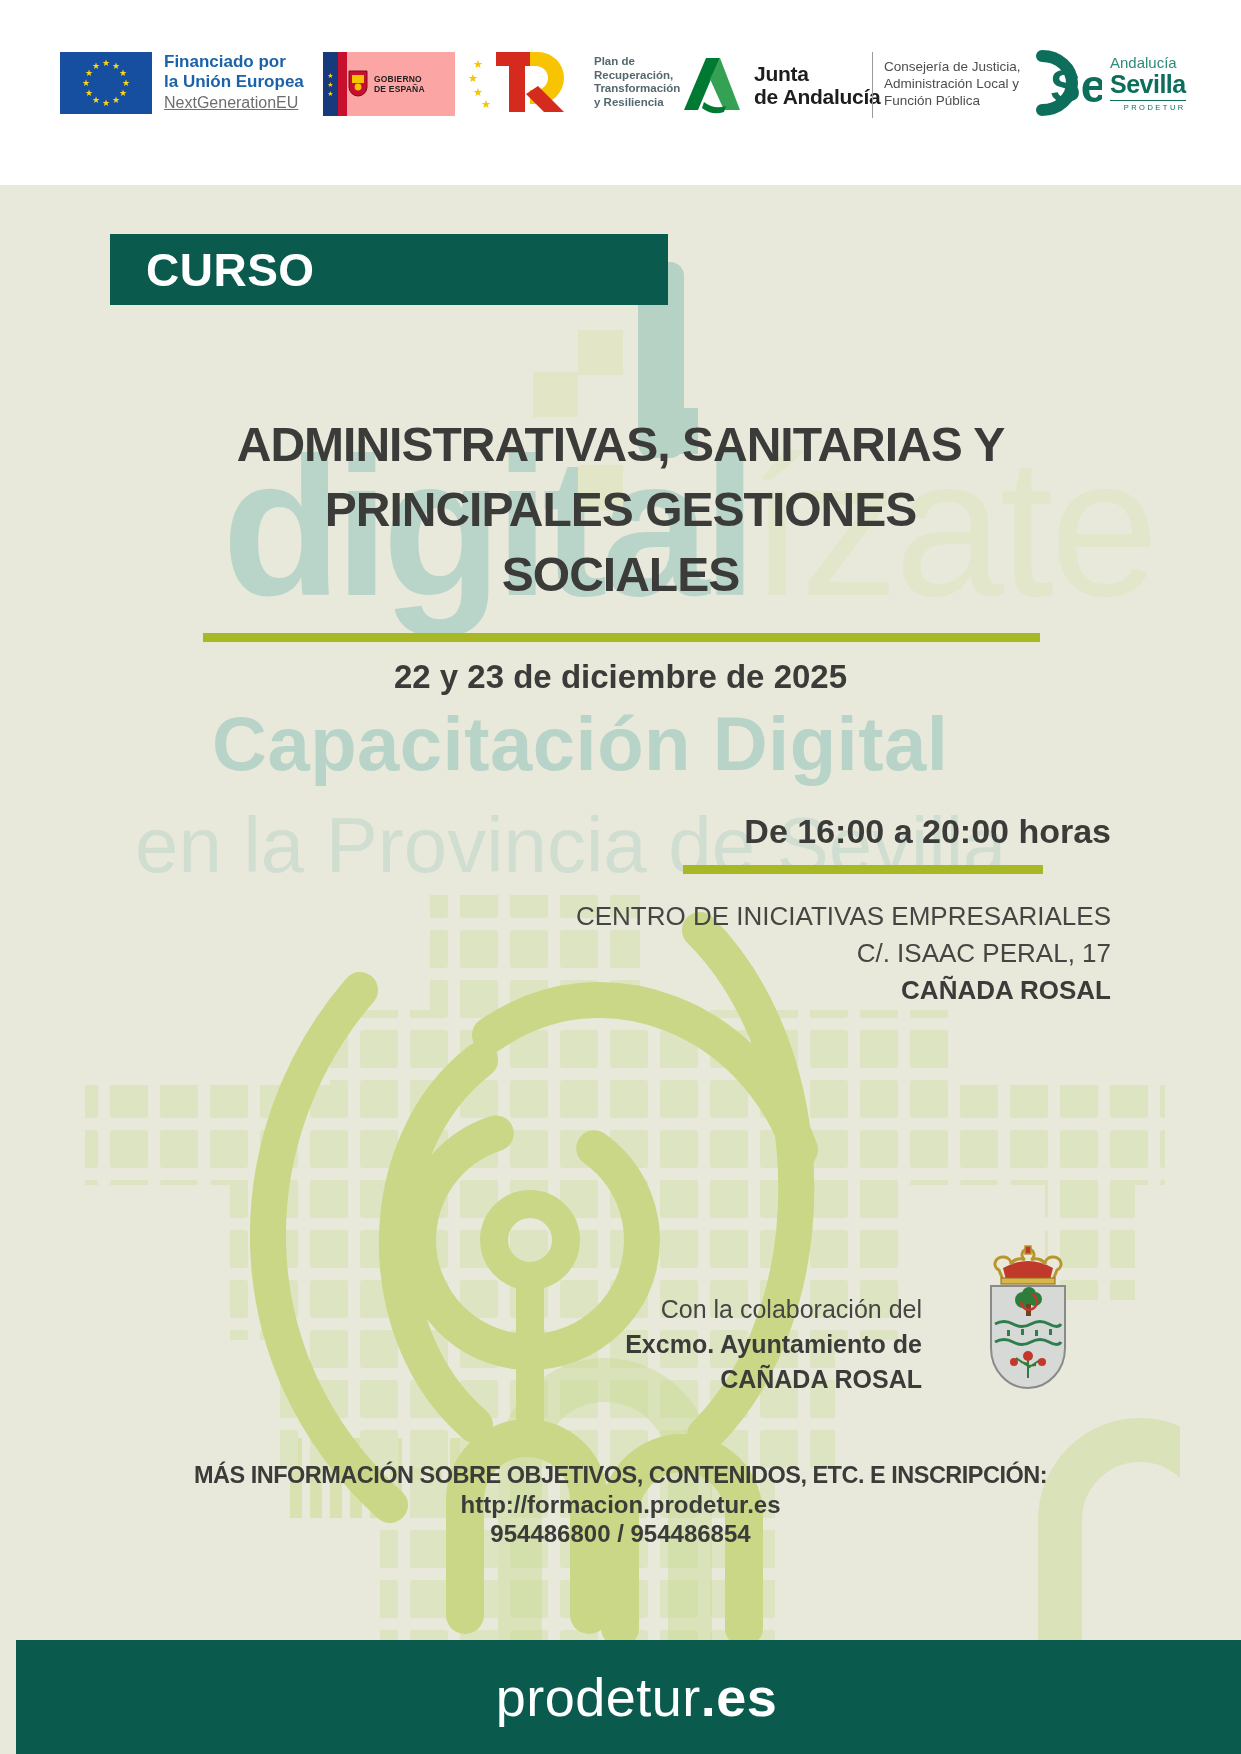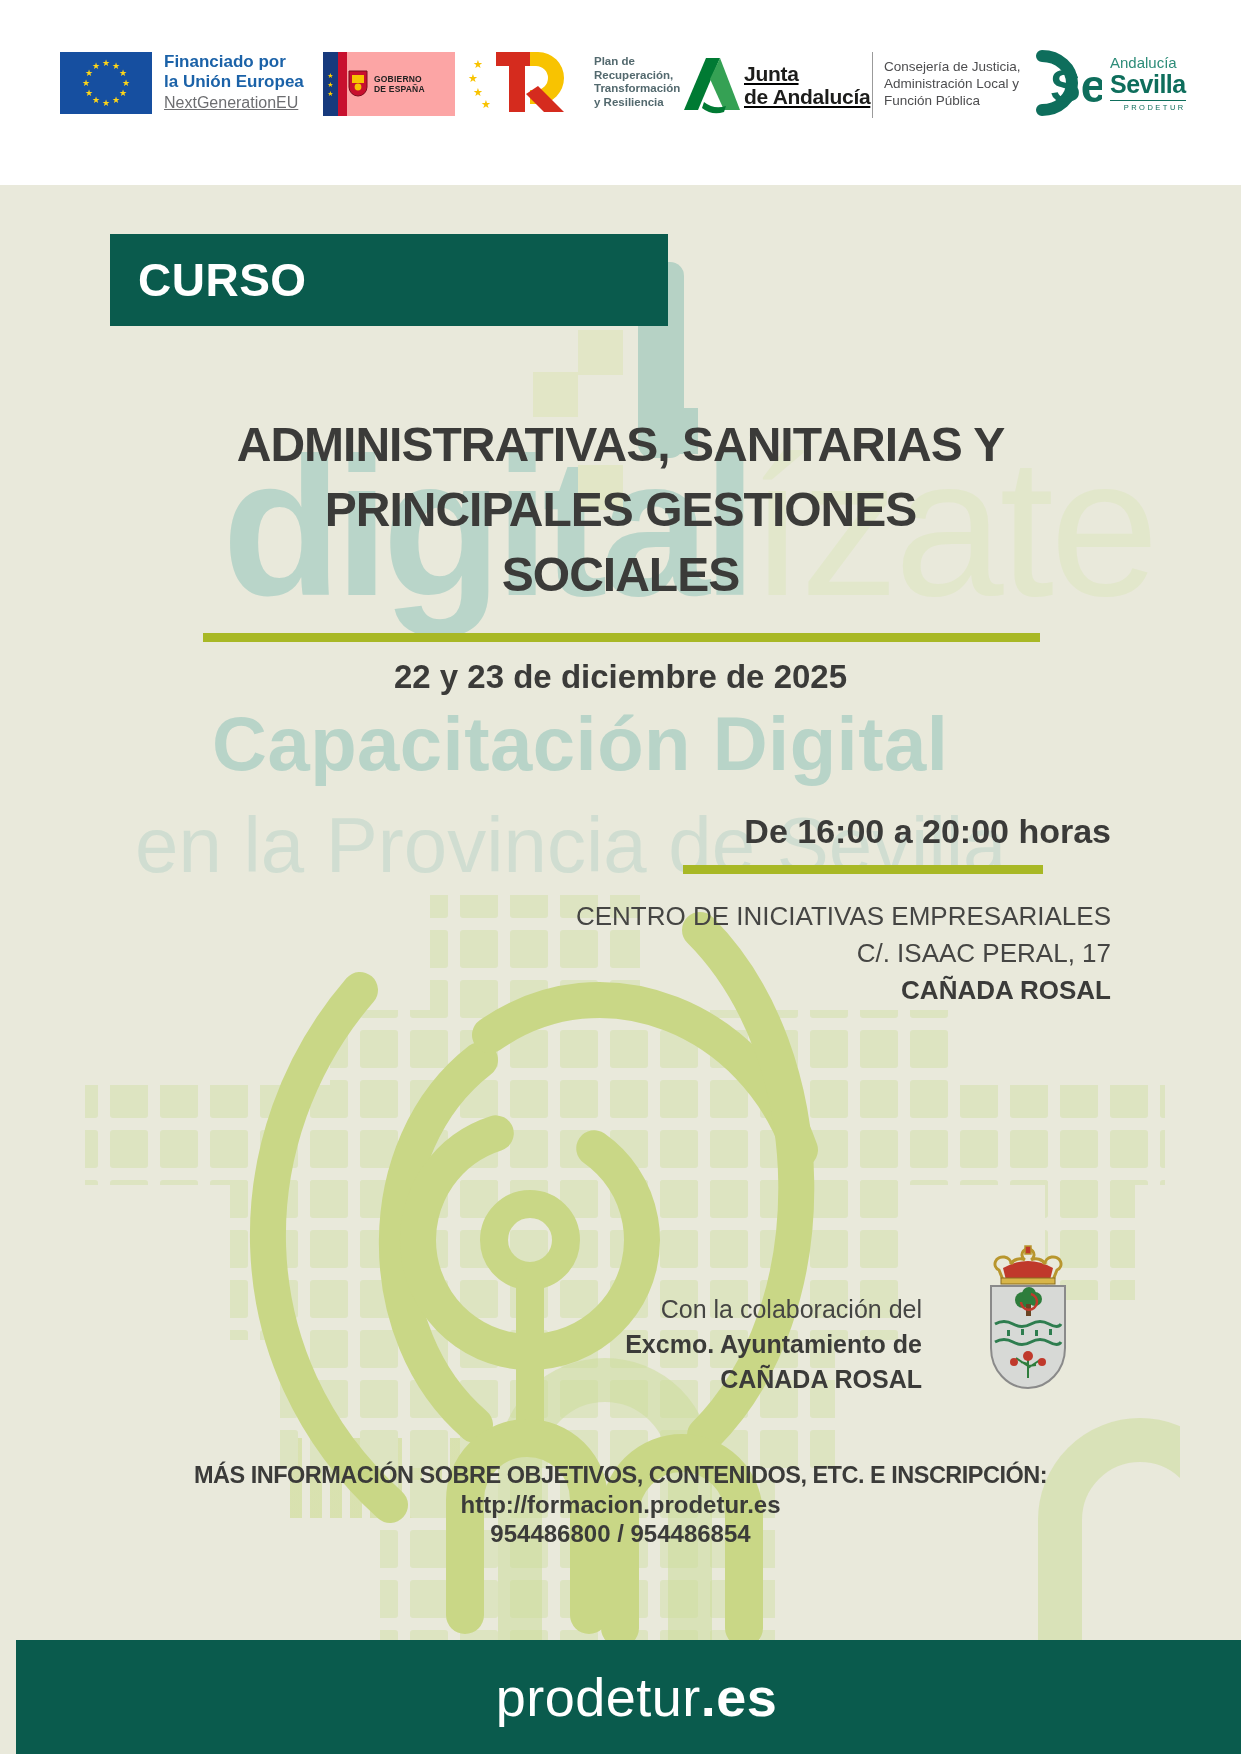--- a/index.html
+++ b/index.html
@@ -15,21 +15,21 @@
   .eu-txt .b{font-weight:700;color:#1b62a8;font-size:17px;line-height:20px;}
   .eu-txt .g{color:#6d6e71;font-size:16px;line-height:22px;text-decoration:underline;}
   .lg-gob{left:323px;top:52px;width:132px;height:64px;background:#fca5a5;}
   .gob-inner{display:flex;height:100%;}
   .gob-blue{width:15px;height:100%;background:#173a7d;display:flex;flex-direction:column;align-items:center;justify-content:center;color:#ffd200;font-size:7px;line-height:9px;}
   .gob-red{width:9px;height:100%;background:#c8102e;}
   .gob-main{flex:1;display:flex;align-items:center;justify-content:center;gap:5px;}
   .gob-txt{font-size:8.5px;font-weight:700;color:#222;line-height:10px;letter-spacing:.2px;}
   .lg-plan{left:468px;top:46px;gap:8px;}
   .plan-txt{font-size:11.5px;font-weight:700;color:#53696e;line-height:13.5px;}
-  .lg-junta{left:680px;top:52px;text-decoration:underline;}
+  .lg-junta{left:680px;top:52px;gap:10px;}
   .junta-txt{font-size:21px;font-weight:700;color:#1d1d1b;line-height:23px;letter-spacing:-.3px;}
   .hdr-divider{position:absolute;left:872px;top:52px;width:1px;height:66px;background:#9b9b9b;}
   .lg-consejeria{left:884px;top:58px;font-size:13.5px;color:#4d4d4f;line-height:17px;}
   .lg-dip{left:1030px;top:50px;gap:8px;}
   .dip-txt .l1{color:#2c8c78;font-size:15px;line-height:16px;}
   .dip-txt .l2{color:#0e6e5c;font-size:25px;font-weight:700;line-height:26px;letter-spacing:-.5px;}
   .dip-txt .l3{color:#0e6e5c;font-size:7.5px;letter-spacing:2.5px;border-top:1px solid #0e6e5c;margin-top:3px;padding-top:2px;text-align:right;}
 
   
   .wm{position:absolute;z-index:1;white-space:nowrap;pointer-events:none;}
@@ -38,22 +38,22 @@
   .wm-cap{left:212px;top:700px;font-size:76px;font-weight:700;color:#b8d4c8;letter-spacing:.5px;}
   .wm-prov{left:135px;top:800px;font-size:78px;color:#bcd5c9;opacity:.55;}
   .wm-bar{position:absolute;left:638px;top:262px;width:46px;height:196px;border-radius:14px;background:#b6d2c5;z-index:1;}
   .wm-bar-foot{position:absolute;left:664px;top:408px;width:34px;height:46px;background:#b6d2c5;z-index:1;}
   .wm-sq{position:absolute;background:#e2e6c6;z-index:1;}
   .stripes{position:absolute;left:290px;top:1438px;width:190px;height:80px;z-index:1;opacity:.85;
            background:repeating-linear-gradient(90deg,#d6e0a8 0 12px,transparent 12px 20px);}
   .wm-svg{position:absolute;left:60px;top:880px;z-index:1;}
 
   
-  .kicker{position:absolute;left:110px;top:234px;width:558px;height:92px;background:#0a5b4d;
-          display:flex;align-items:center;padding-left:28px;box-sizing:border-box;
+  .kicker{position:absolute;left:110px;top:234px;width:558px;height:71px;background:#0a5b4d;
+          display:flex;align-items:center;padding-left:36px;box-sizing:border-box;
           color:#fff;font-size:46px;font-weight:700;letter-spacing:.5px;z-index:10;}
   .title{position:absolute;left:0;right:0;top:412px;text-align:center;z-index:10;
          font-size:48px;font-weight:700;color:#3b3b39;line-height:65px;letter-spacing:-1px;}
   .rule{position:absolute;height:9px;background:#a8b825;z-index:10;}
   .rule-1{left:203px;top:633px;width:837px;}
   .rule-2{left:683px;top:865px;width:360px;}
   .date{position:absolute;left:0;right:0;top:658px;text-align:center;z-index:10;
         font-size:33px;font-weight:700;color:#3b3b39;}
   .time{position:absolute;right:130px;top:812px;z-index:10;font-size:34px;font-weight:700;color:#3b3b39;}
   .venue{position:absolute;right:130px;top:898px;z-index:10;text-align:right;

